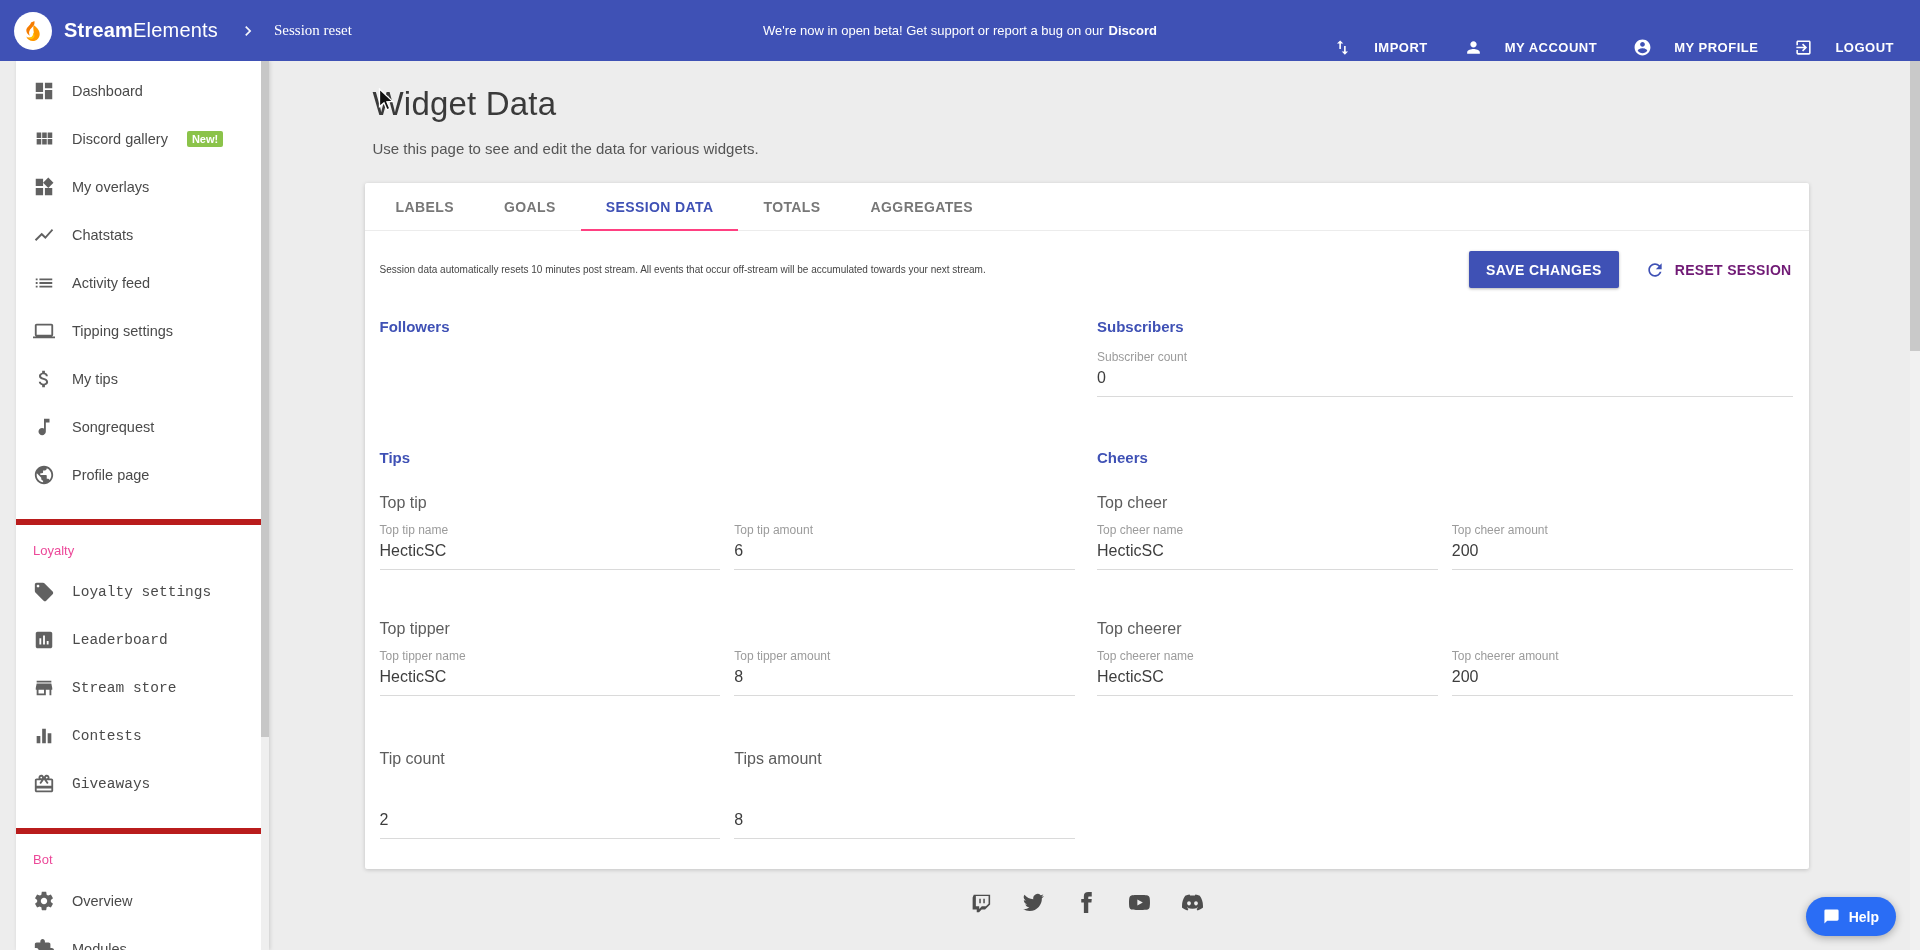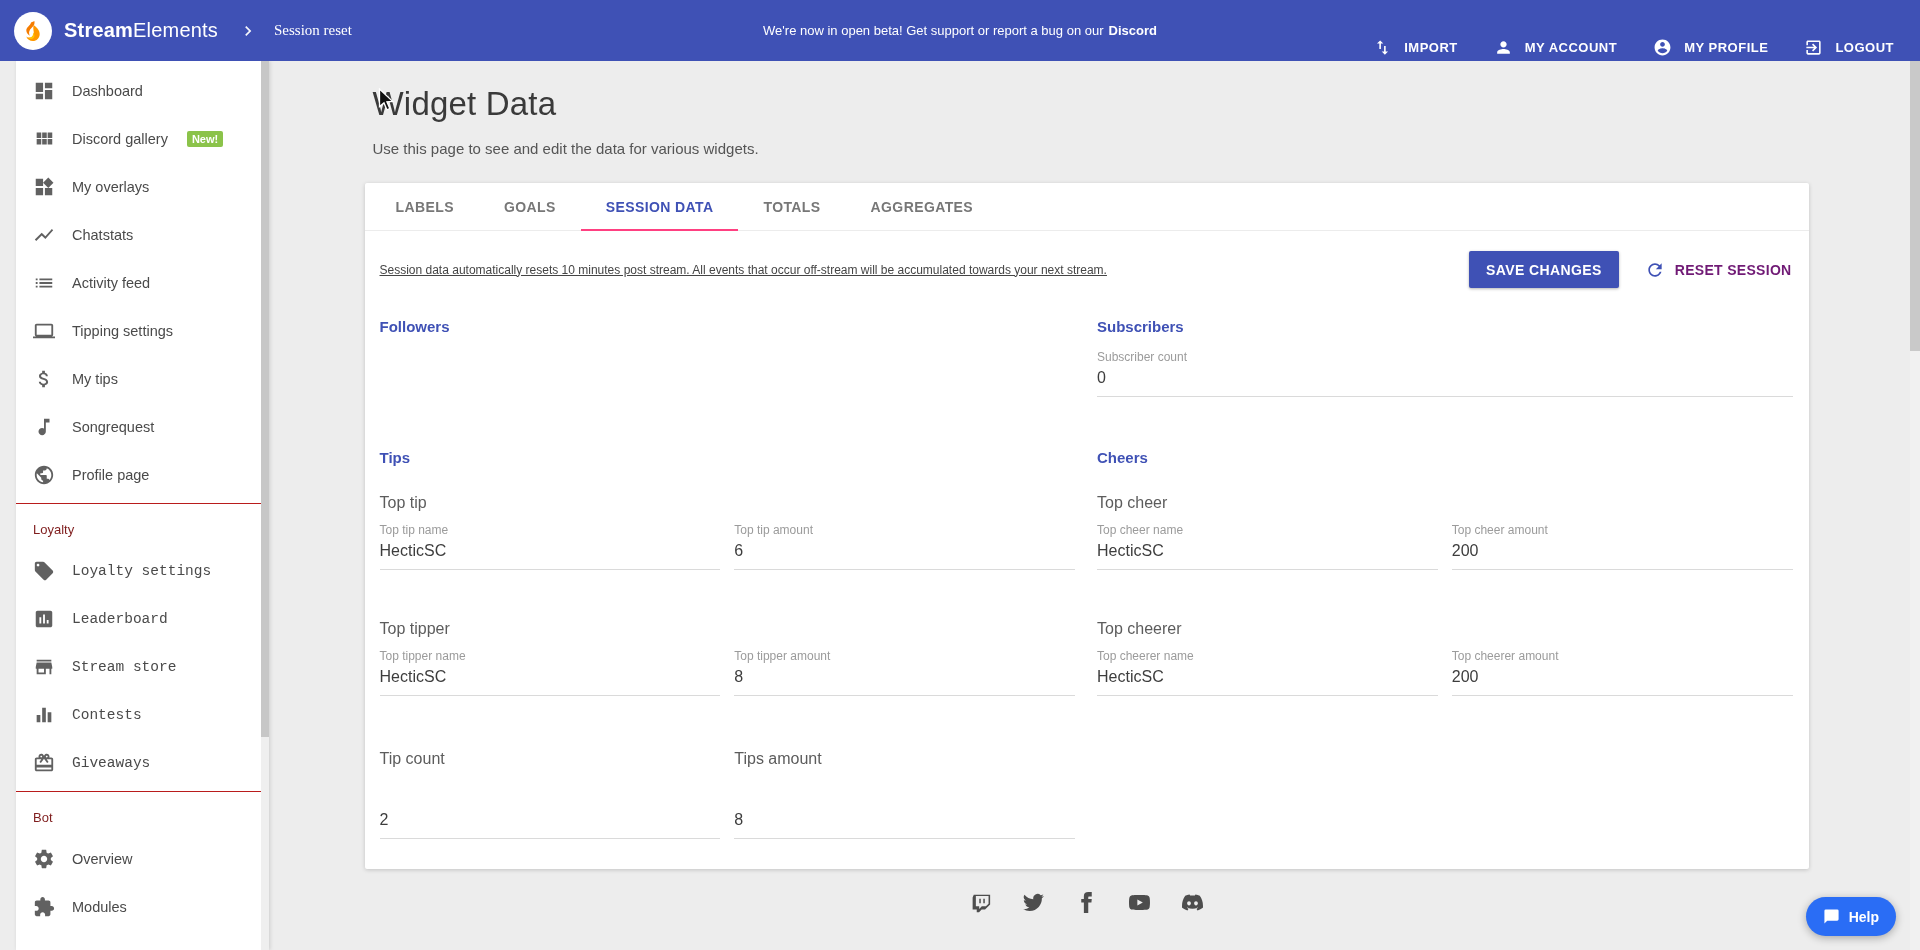--- a/index.html
+++ b/index.html
@@ -14,49 +14,49 @@
   .logo svg { width:22px; height:22px; }
   .brand-text { font-size:20px; letter-spacing:.2px; white-space:nowrap; }
   .brand-text .b1 { font-weight:700; }
   .brand-text .b2 { font-weight:300; }
   .crumb-sep { margin:0 16px 0 20px; display:flex; align-items:center; opacity:.95; }
   .crumb-sep svg { width:20px; height:20px; fill:#fff; }
   .crumb { font-size:15px; font-weight:400; white-space:nowrap;font-family:Liberation Serif, serif; }
   .beta { position:absolute; left:50%; transform:translateX(-50%); font-size:13px; display:flex; gap:5px; white-space:nowrap; font-weight:400; }
   .beta .beta-link { font-weight:700; cursor:pointer; }
   .nav-actions { margin-left:auto; display:flex; align-items:center; gap:36px; }
-  .nav-btn { display:flex; align-items:center; gap:12px; font-size:13px; font-weight:700; letter-spacing:.5px; cursor:pointer; white-space:nowrap;margin-top:34px; }
+  .nav-btn { display:flex; align-items:center; gap:22px; font-size:13px; font-weight:700; letter-spacing:.5px; cursor:pointer; white-space:nowrap;margin-top:34px; }
   .nav-btn svg { width:19px; height:19px; fill:#fff; }
 
   
   .sidebar { position:absolute; top:61px; left:16px; bottom:0; width:253px; background:#fff; box-shadow:1px 0 4px rgba(0,0,0,.14); z-index:20; }
   .side-list { list-style:none; padding-top:6px; }
   .side-item { height:48px; display:flex; align-items:center; gap:17px; padding:0 16px 0 17px; cursor:pointer; }
   .s-icon { width:22px; height:22px; flex:0 0 auto; display:flex; align-items:center; justify-content:center; }
   .s-icon svg { width:22px; height:22px; fill:#616161; }
   .s-label { font-size:14.5px; color:#4a4a4a; white-space:nowrap; }
   .badge { background:#8bc34a; color:#fff; font-size:11px; font-weight:700; border-radius:2px; padding:2px 5px 2px; margin-left:2px; }
-  .side-section { border-top:1px solid #b91c1c; margin-top:4px; padding:18px 17px 10px; font-size:13px; color:#7f1d1d; }
+  .side-section { border-top:6px solid #b91c1c; margin-top:20px; padding:18px 17px 10px; font-size:13px; color:#ec4899; }
   .side-scroll { position:absolute; top:0; right:0; bottom:0; width:8px; background:#efefef; }
   .side-thumb { position:absolute; top:0; right:0; width:8px; height:76%; background:#c7c7c7; }
 
   
   .main { position:absolute; top:61px; left:253px; right:0; bottom:0; background:#ededed; overflow:hidden; }
   .content { width:1444px; margin:0 auto; }
   .page-title { margin:24px 0 0 8px; font-size:33px; font-weight:500; color:#3a3a3a; letter-spacing:.2px; }
   .page-subtitle { margin:17px 0 0 8px; font-size:15px; color:#555; }
 
   .card { margin-top:26px; background:#fff; border-radius:2px; box-shadow:0 1px 4px rgba(0,0,0,.18); padding-bottom:30px; }
   .tabs { display:flex; height:48px; padding:0 6px; border-bottom:1px solid #ececec; }
   .tab { display:flex; align-items:center; padding:9px 25px; font-size:14px; font-weight:700; letter-spacing:.4px; color:#777; cursor:pointer; position:relative; }
   .tab.active { color:#3f51b5; }
   .tab.active::after { content:""; position:absolute; left:0; right:0; bottom:-1px; height:2px; background:#ff4081; }
 
   .note-row { display:flex; align-items:center; padding:20px 17px 0 15px; }
-  .note { flex:1; font-size:12px; color:#454545;text-decoration:underline; }
+  .note { flex:1; font-size:10px; color:#454545; }
   .save-btn { height:37px; padding:0 17px; background:#3f51b5; border:none; border-radius:2px; color:#fff; font-family:inherit; font-size:14px; font-weight:700; letter-spacing:.4px; box-shadow:0 1px 3px rgba(0,0,0,.3); cursor:pointer; }
   .reset-btn { display:flex; align-items:center; gap:10px; margin-left:26px; background:none; border:none; color:#701a75; font-family:inherit; font-size:14px; font-weight:700; letter-spacing:.3px; cursor:pointer; }
   .reset-btn svg { width:20px; height:20px; fill:#3f51b5; }
 
   .grid-2 { display:grid; grid-template-columns:1fr 1fr; column-gap:22px; padding:0 16px 0 15px; }
   .section-heading { font-size:15px; font-weight:700; color:#3f51b5; }
   .band1 { margin-top:30px; }
   .band2 { margin-top:52px; }
   .group-title { font-size:16px; color:#5c5c5c; }
   .f-label { display:block; font-size:12px; color:#9b9b9b; }

